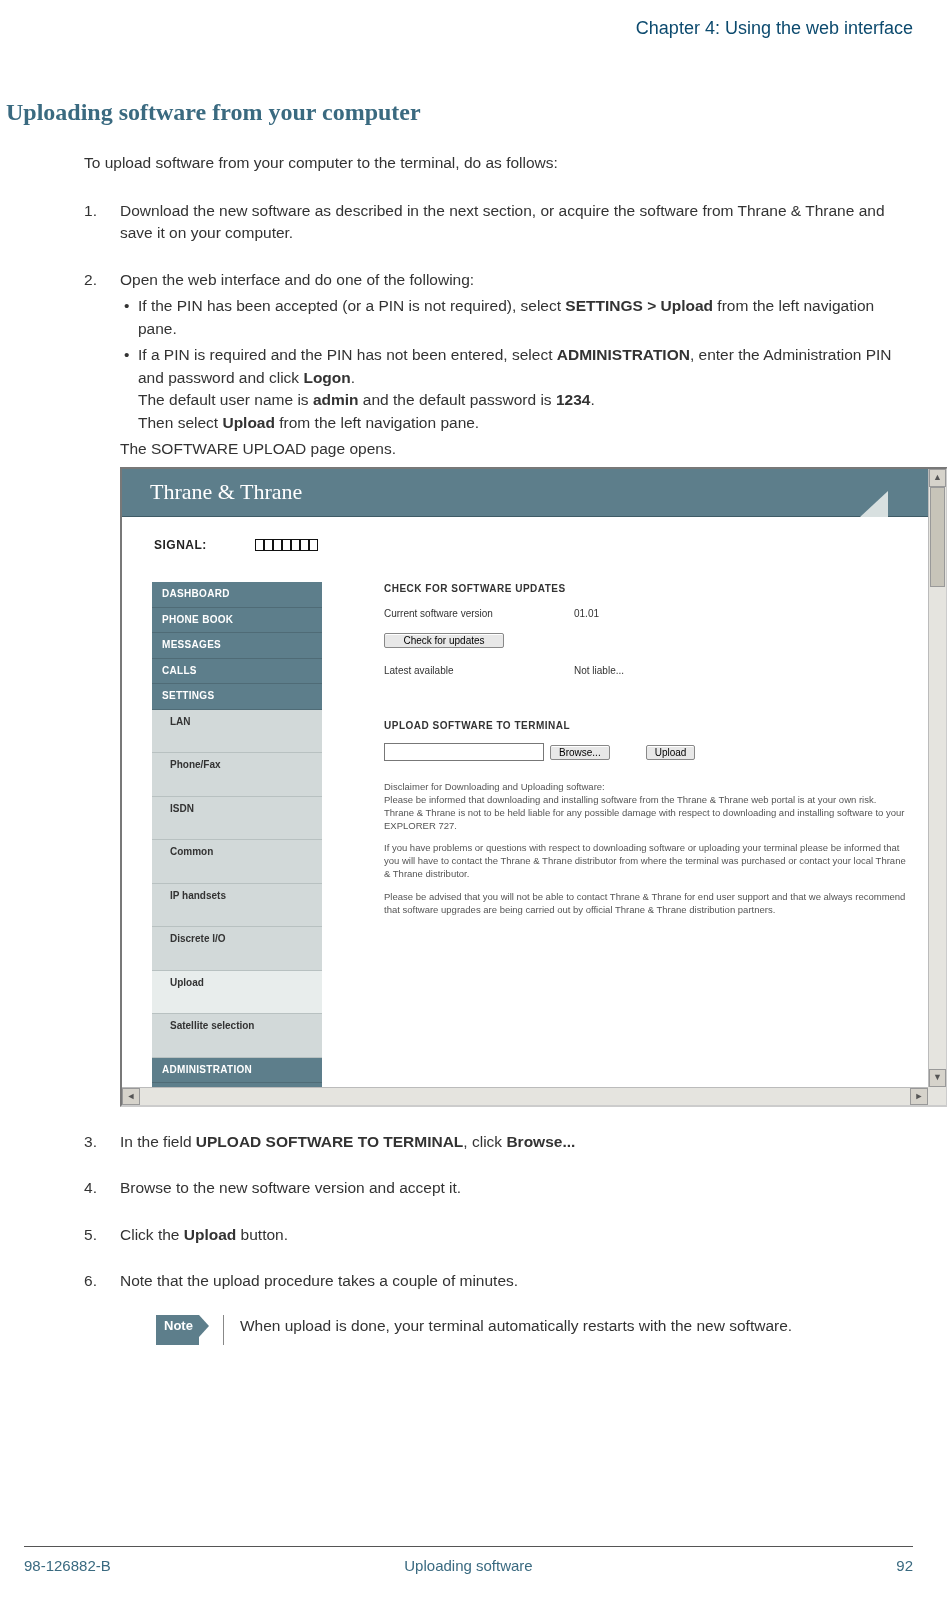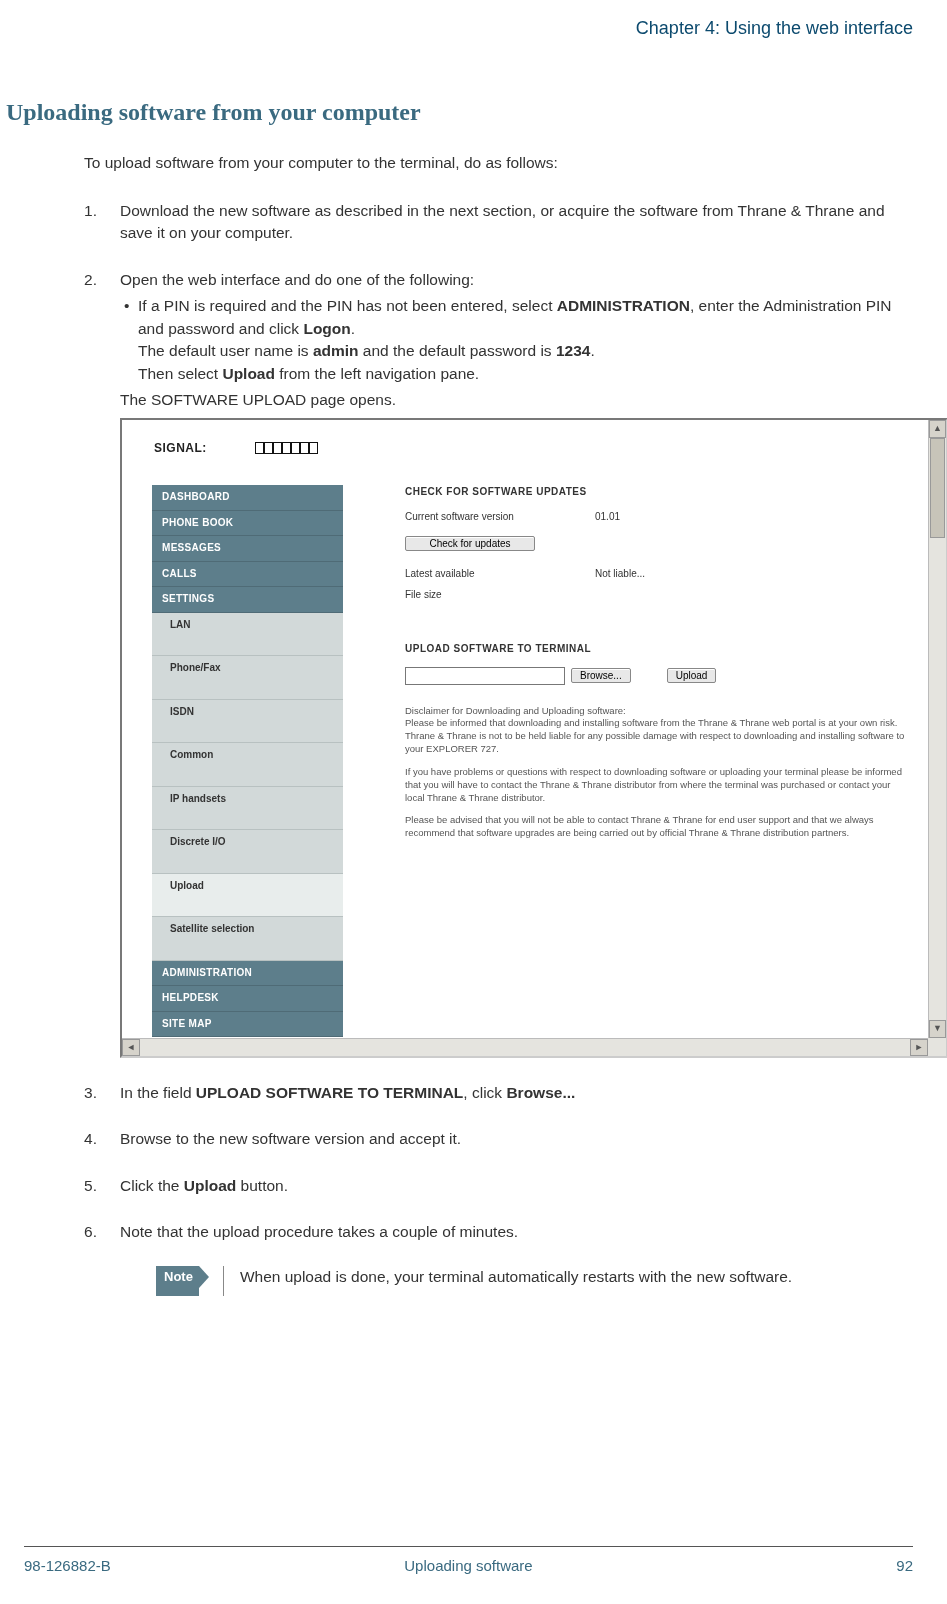--- a/index.html
+++ b/index.html
@@ -141,21 +141,21 @@
   }
   .sig-boxes{display:flex;gap:0;}
   .sig-boxes span{
     width:9px;height:12px;border:1px solid #111;margin-right:0;
   }
   .ui-body{
     display:flex;
     margin-right:18px;
   }
   .sidebar{
-    width:191px;
+    width:170px;
     margin-left:30px;
     font-size:10px;
   }
   .sidebar .cat{
     background:#5d7e8b;color:#fff;
     padding:5px 10px;
     border-bottom:1px solid #4f6b76;
     font-weight:bold;
     letter-spacing:0.3px;
   }
@@ -183,21 +183,21 @@
   .check-btn, .browse-btn, .upload-btn{
     font-family:Tahoma,Verdana,sans-serif;
     font-size:10px;
     padding:1px 8px;
     background:#e8e8e8;
     border:1px solid #888;
     border-radius:2px;
     box-shadow:inset 0 1px 0 #fff;
     cursor:pointer;
   }
-  .check-btn{width:130px; margin:6px 0 10px 0;}
+  .check-btn{width:120px; margin:6px 0 10px 0;}
   .file-input{
     border:1px solid #777;
     height:18px;width:160px;
     background:#fff;
     vertical-align:middle;
   }
   .up-row{margin:8px 0 20px 0;display:flex;gap:6px;align-items:center;}
   .up-row .upload-btn{margin-left:30px;}
   .disclaimer{
     font-size:9.5px;
@@ -245,29 +245,35 @@
 
 <p class="intro">To upload software from your computer to the terminal, do as follows:</p>
 
 <ol class="steps">
   <li>Download the new software as described in the next section, or acquire the software from Thrane &amp; Thrane and save it on your computer.</li>
 
   <li>
     <span>Open the web interface and do one of the following:</span>
     <ul class="sub">
       <li>
+        <span>If the PIN has been accepted (or a PIN is not required), select </span><span class="strong">SETTINGS &gt; Upload</span><span> from the left navigation pane.</span>
+      </li>
+      <li>
         <span>If a PIN is required and the PIN has not been entered, select </span><span class="strong">ADMINISTRATION</span><span>, enter the Administration PIN and password and click </span><span class="strong">Logon</span><span>.</span><br>
         <span>The default user name is </span><span class="strong">admin</span><span> and the default password is </span><span class="strong">1234</span><span>.</span><br>
         <span>Then select </span><span class="strong">Upload</span><span> from the left navigation pane.</span>
       </li>
     </ul>
     <div class="after-sub">The SOFTWARE UPLOAD page opens.</div>
 
     
     <div class="screenshot">
+      <div class="brandbar">
+        <span>Thrane &amp; Thrane</span>
+      </div>
       <div class="signal-row">
         <span>SIGNAL:</span>
         <div class="sig-boxes">
           <span></span>
             <span></span>
             <span></span>
             <span></span>
             <span></span>
             <span></span>
             <span></span>
@@ -296,23 +302,20 @@
           <h4>CHECK FOR SOFTWARE UPDATES</h4>
           <div class="kv">
             <span class="k">Current software version</span>
             <span>01.01</span>
           </div>
           <button class="check-btn">Check for updates</button>
           <div class="kv">
             <span class="k">Latest available</span>
             <span>Not liable...</span>
           </div>
-          <div class="kv">
-            <span class="k">File size</span>
-          </div>
 
           <h4 style="margin-top:40px;">UPLOAD SOFTWARE TO TERMINAL</h4>
           <div class="up-row">
             <input class="file-input" type="text" style="">
             <button class="browse-btn">Browse...</button>
             <button class="upload-btn">Upload</button>
           </div>
           <div class="disclaimer">
             <p style="white-space:pre-line;margin-bottom:10px;">Disclaimer for Downloading and Uploading software:
 Please be informed that downloading and installing software from the Thrane &amp; Thrane web portal is at your own risk. Thrane &amp; Thrane is not to be held liable for any possible damage with respect to downloading and installing software to your EXPLORER 727.</p>

